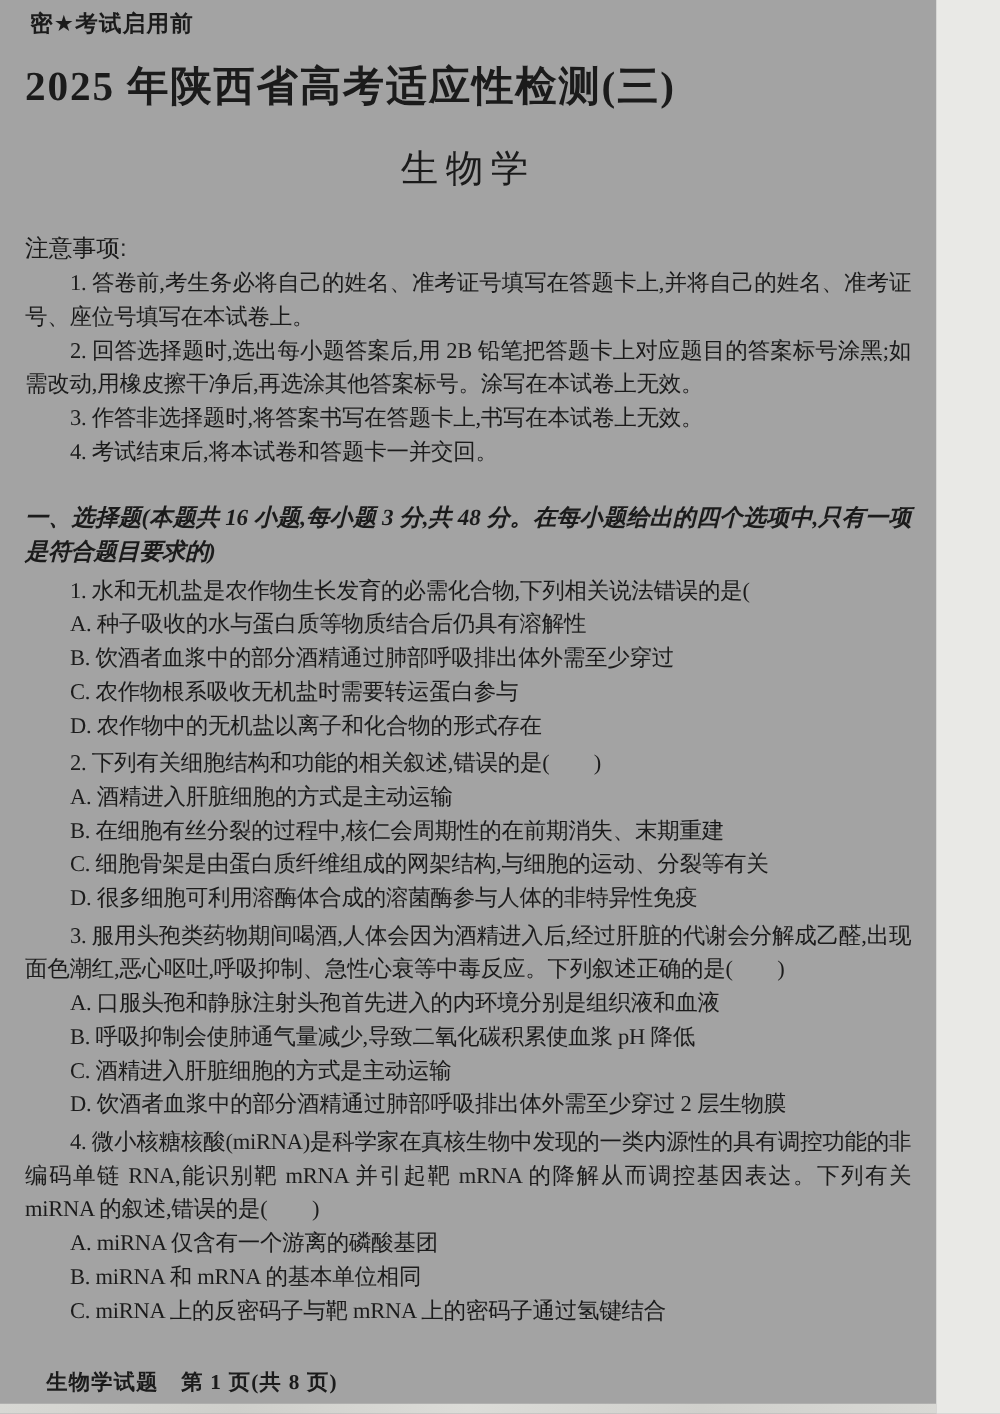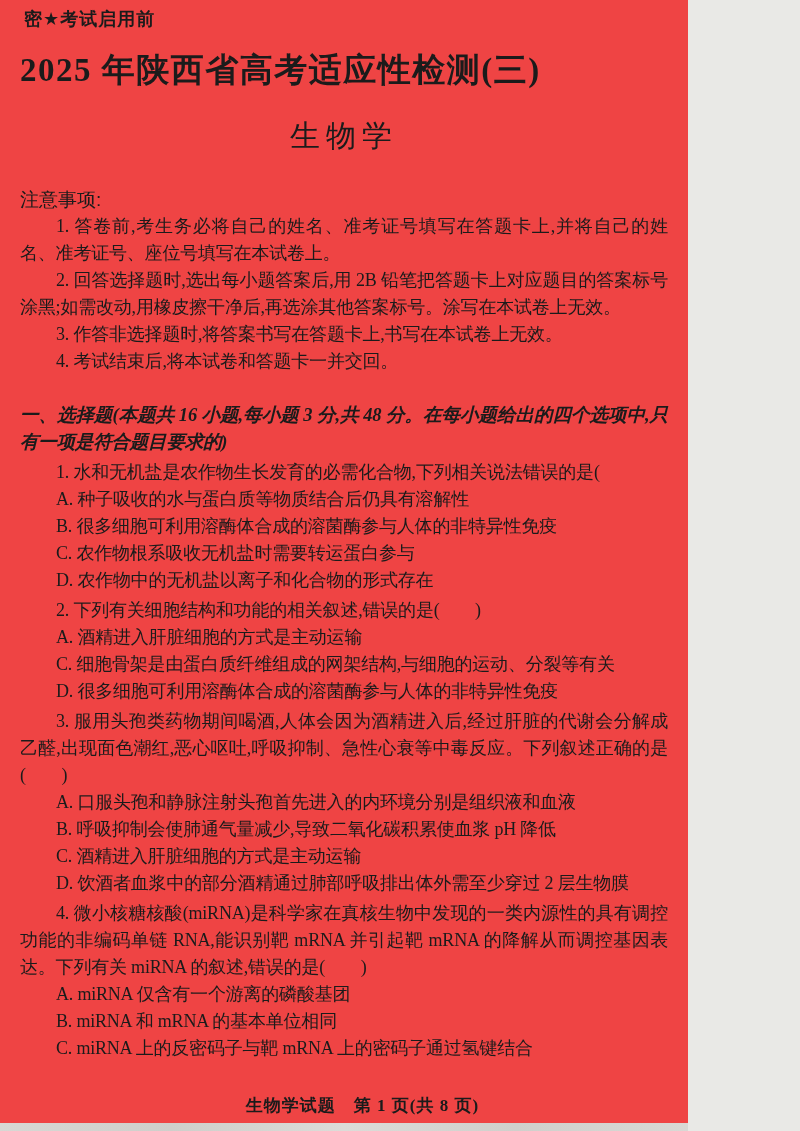--- a/index.html
+++ b/index.html
@@ -3,22 +3,22 @@
 <meta charset="utf-8">
 <style>
   html, body { margin:0; padding:0; }
   body {
     width:800px; height:1131px;
     background:#e9e9e6;
     font-family:"Liberation Serif","DejaVu Serif",serif;
   }
   .page {
     position:relative;
-    width:688px; height:1131px;
-    background:#ef4444;
+    width:749px; height:1131px;
+    background:#a3a3a3;
     color:#1b1b1b;
     overflow:hidden;
     box-sizing:border-box;
   }
   .content { padding:0 20px; }
   .security {
     margin:8px 0 0 4px;
     font-family:"Liberation Sans","DejaVu Sans",sans-serif;
     font-weight:700;
     font-size:18px;
@@ -61,21 +61,20 @@
     font-style:italic;
     font-size:18.5px;
     line-height:27px;
     letter-spacing:-0.2px;
     text-align:justify;
   }
   .question { margin-top:3px; }
   .footer {
     position:absolute;
     left:0; right:0; bottom:14px;
-    text-align:center;
     font-size:17px;
     font-weight:600;
     letter-spacing:1px;
     margin-left:37px;
   }
   .bottom-strip {
     position:absolute;
     left:0; right:0; bottom:0;
     height:8px;
     background:linear-gradient(90deg,#d8d8d4 0%,#cfcfcb 25%,#dcdcd8 50%,#d0d0cc 75%,#d9d9d5 100%);
@@ -97,28 +96,29 @@
       <p class="para">2. 回答选择题时,选出每小题答案后,用 2B 铅笔把答题卡上对应题目的答案标号涂黑;如需改动,用橡皮擦干净后,再选涂其他答案标号。涂写在本试卷上无效。</p>
       <p class="para">3. 作答非选择题时,将答案书写在答题卡上,书写在本试卷上无效。</p>
       <p class="para">4. 考试结束后,将本试卷和答题卡一并交回。</p>
     </div>
 
     <div class="section-heading"><span>一、选择题</span><span>(本题共 16 小题,每小题 3 分,共 48 分。在每小题给出的四个选项中,只有一项是符合题目要求的)</span></div>
 
     <div class="question">
       <p class="para">1. 水和无机盐是农作物生长发育的必需化合物,下列相关说法错误的是(</p>
       <p class="para">A. 种子吸收的水与蛋白质等物质结合后仍具有溶解性</p>
-      <p class="para">B. 很多细胞可利用溶酶体合成的溶菌酶参与人体的非特异性免疫</p>
+      <p class="para">B. 饮酒者血浆中的部分酒精通过肺部呼吸排出体外需至少穿过</p>
       <p class="para">C. 农作物根系吸收无机盐时需要转运蛋白参与</p>
       <p class="para">D. 农作物中的无机盐以离子和化合物的形式存在</p>
     </div>
 
     <div class="question">
       <p class="para">2. 下列有关细胞结构和功能的相关叙述,错误的是(　　)</p>
       <p class="para">A. 酒精进入肝脏细胞的方式是主动运输</p>
+      <p class="para">B. 在细胞有丝分裂的过程中,核仁会周期性的在前期消失、末期重建</p>
       <p class="para">C. 细胞骨架是由蛋白质纤维组成的网架结构,与细胞的运动、分裂等有关</p>
       <p class="para">D. 很多细胞可利用溶酶体合成的溶菌酶参与人体的非特异性免疫</p>
     </div>
 
     <div class="question">
       <p class="para">3. 服用头孢类药物期间喝酒,人体会因为酒精进入后,经过肝脏的代谢会分解成乙醛,出现面色潮红,恶心呕吐,呼吸抑制、急性心衰等中毒反应。下列叙述正确的是(　　)</p>
       <p class="para">A. 口服头孢和静脉注射头孢首先进入的内环境分别是组织液和血液</p>
       <p class="para">B. 呼吸抑制会使肺通气量减少,导致二氧化碳积累使血浆 pH 降低</p>
       <p class="para">C. 酒精进入肝脏细胞的方式是主动运输</p>
       <p class="para">D. 饮酒者血浆中的部分酒精通过肺部呼吸排出体外需至少穿过 2 层生物膜</p>

